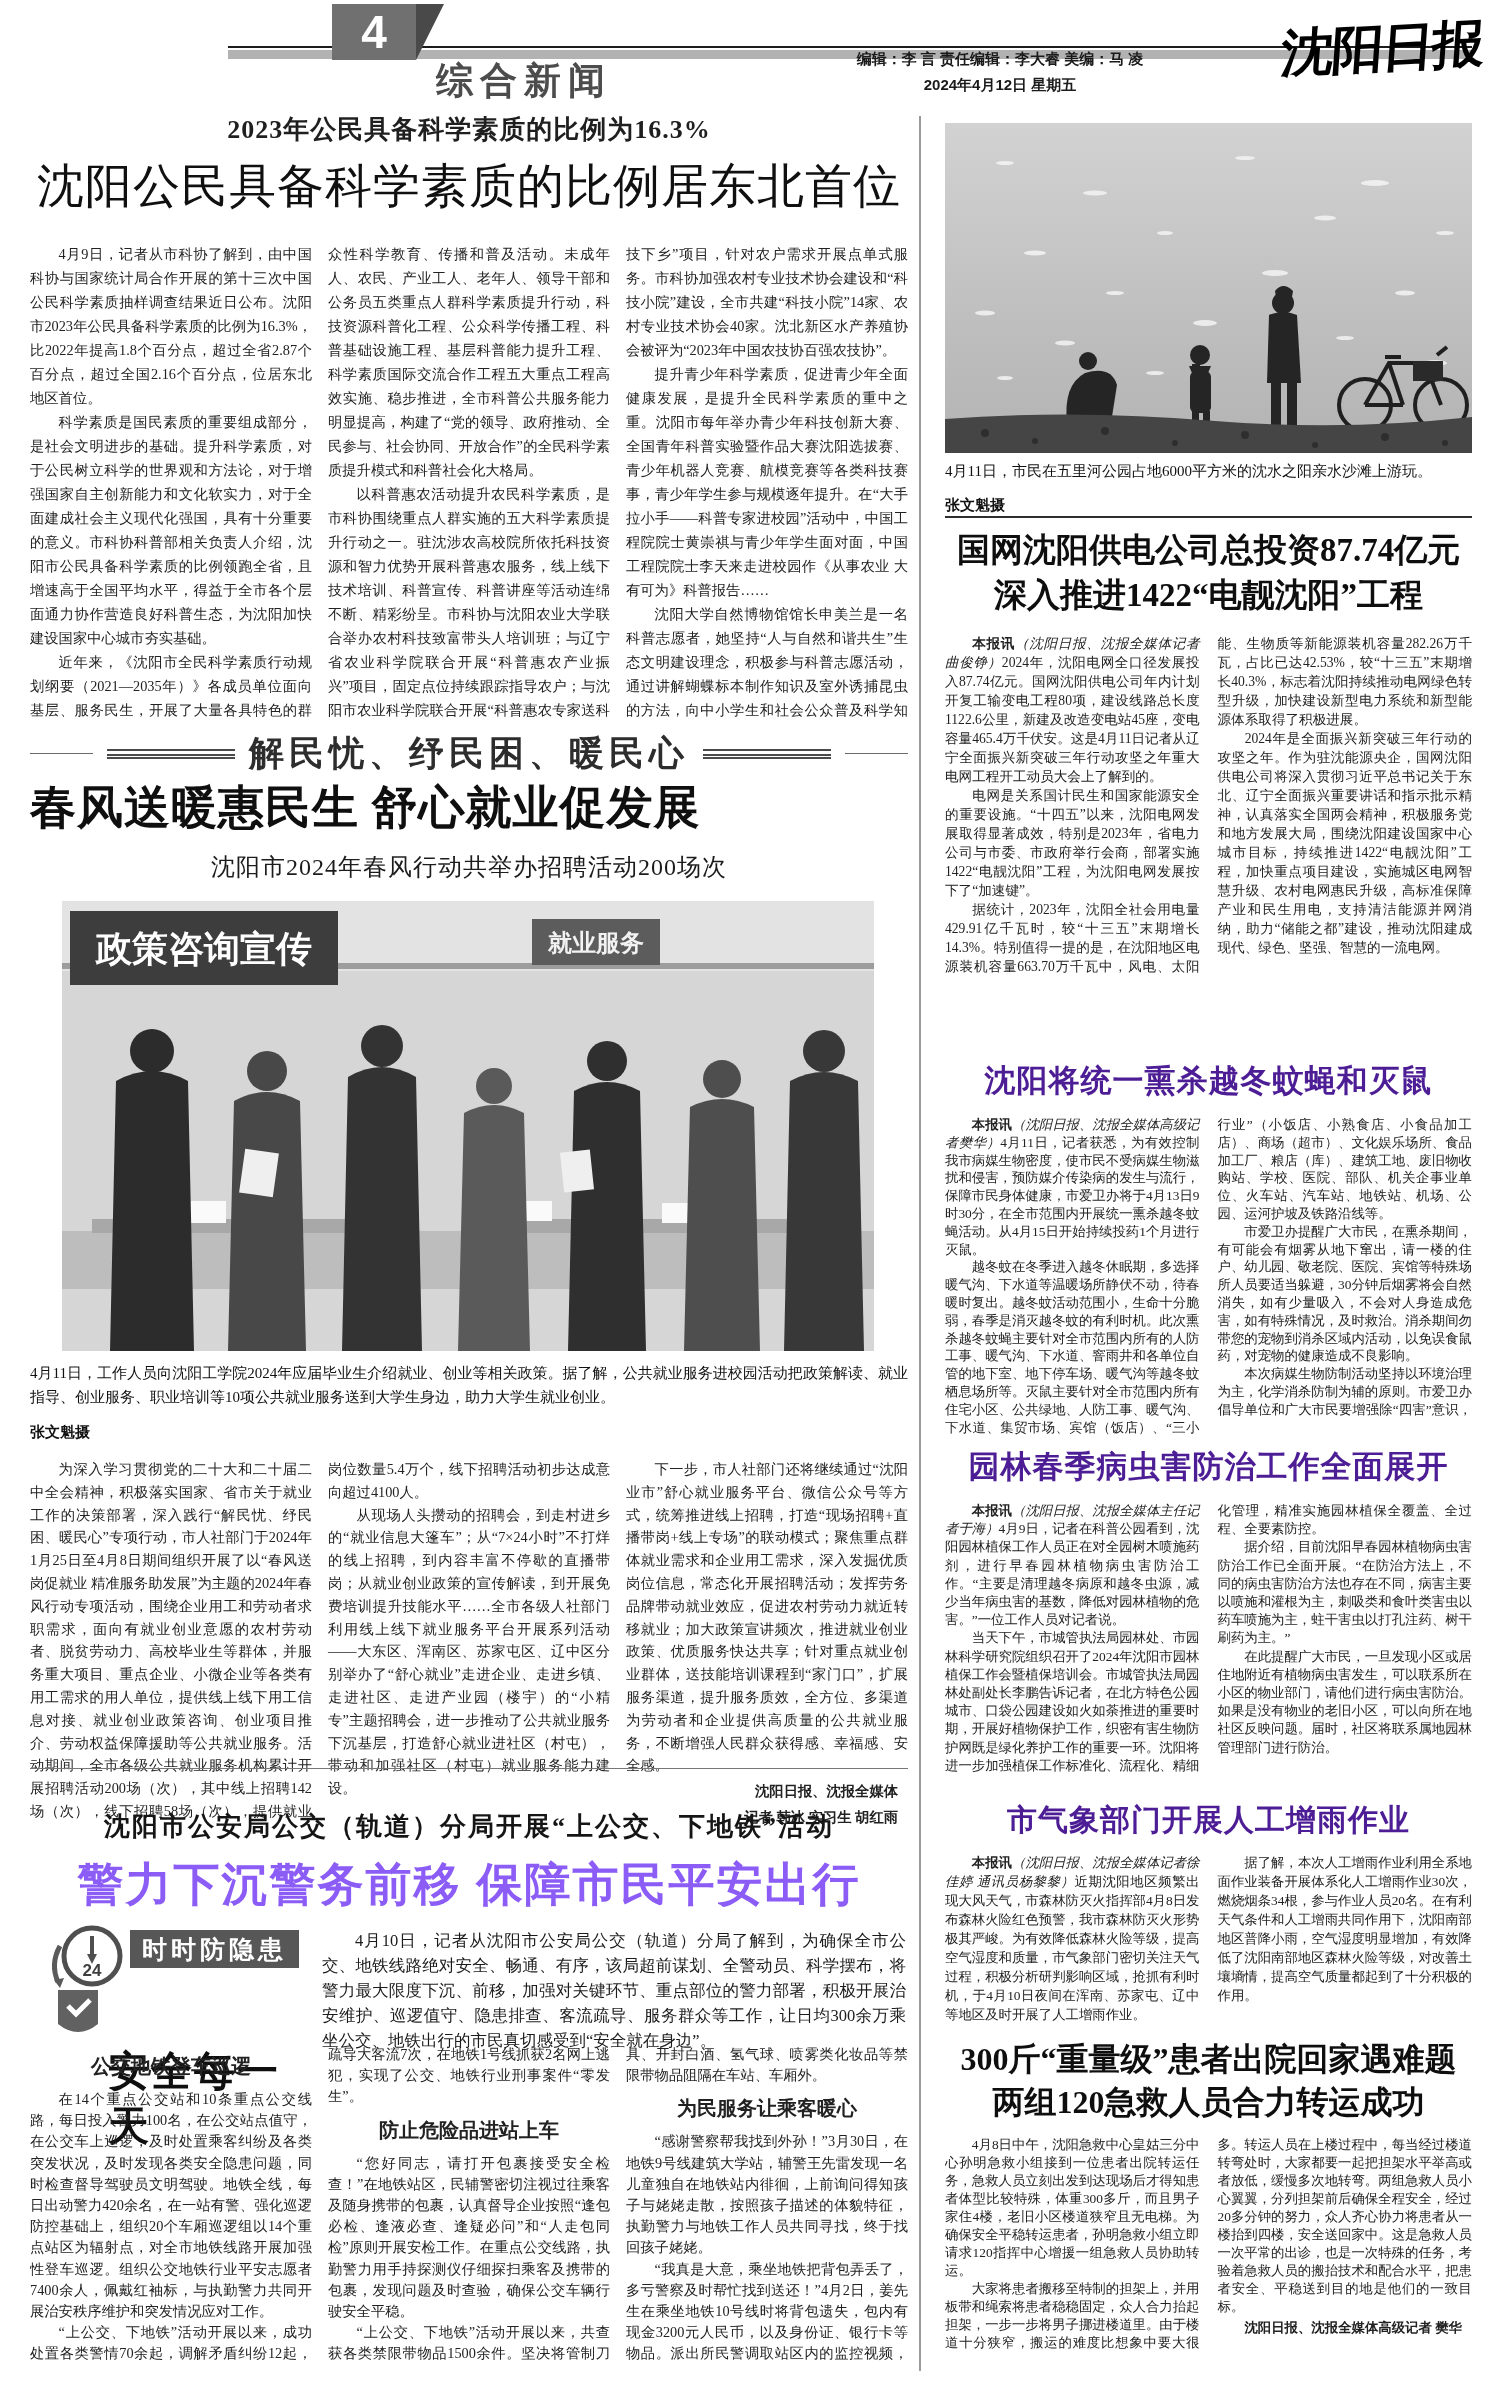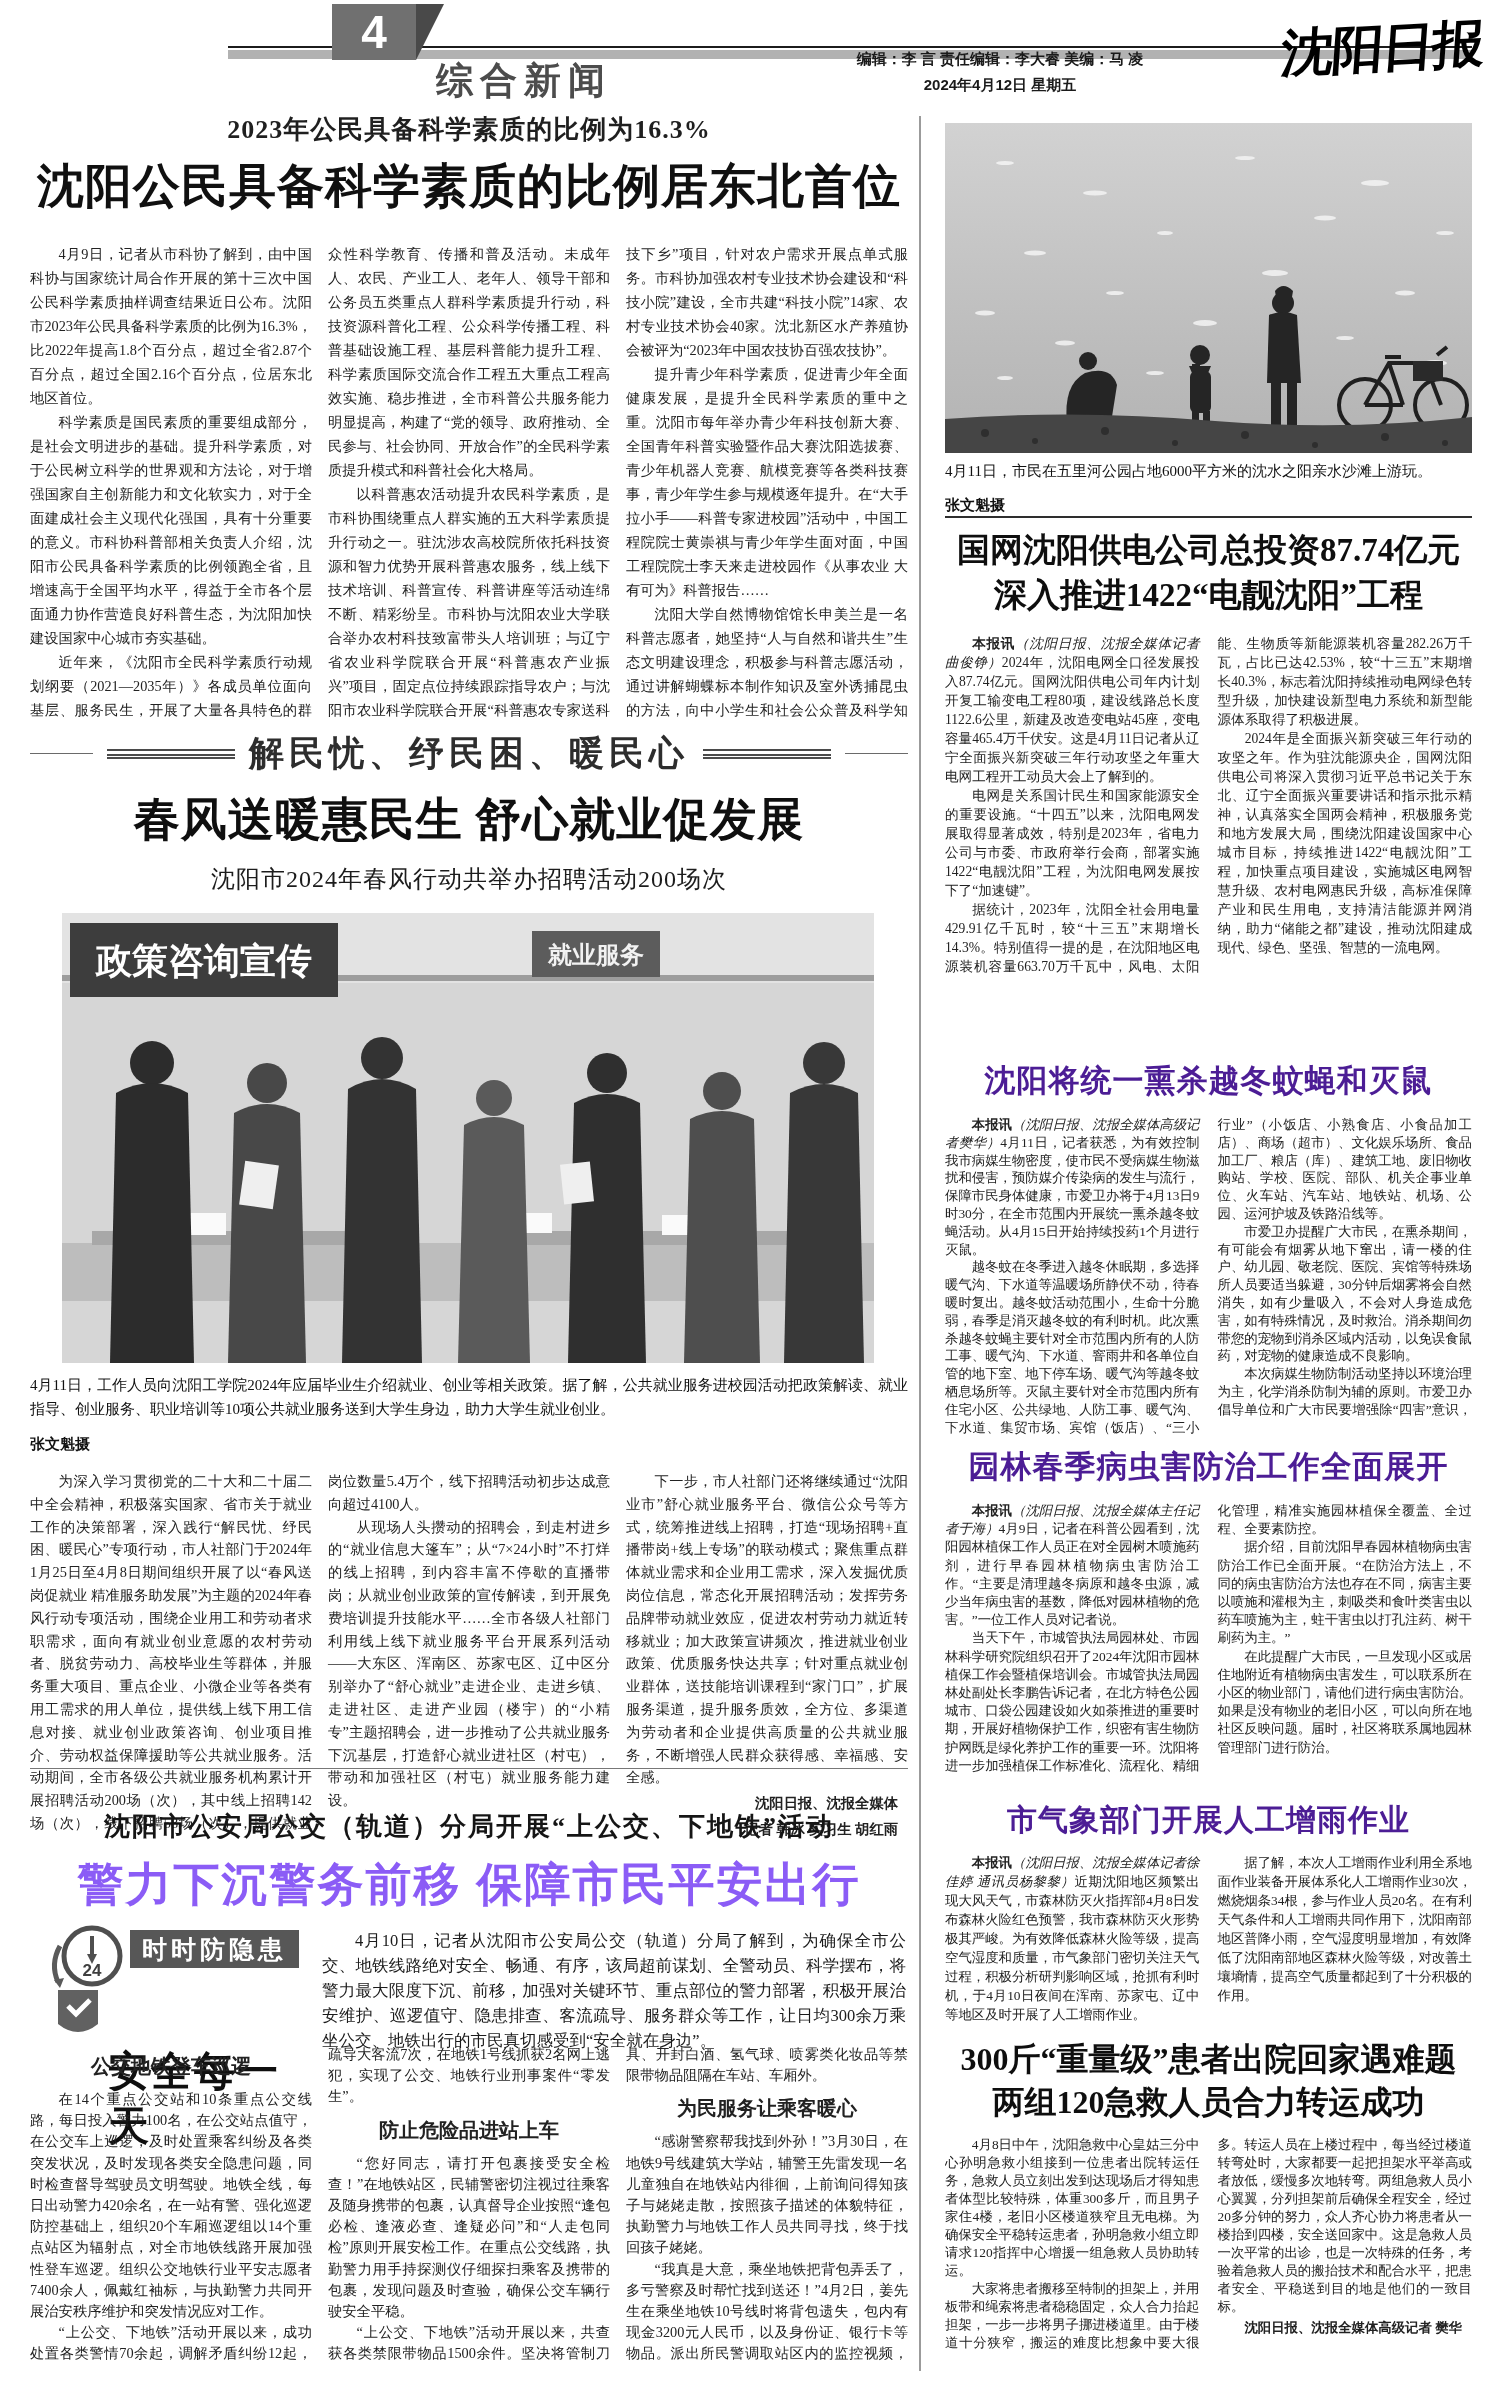--- a/index.html
+++ b/index.html
@@ -31,21 +31,21 @@
   .cols{text-align:justify;overflow:hidden;}
   .cols b{font-weight:bold;}
   .cols .src{font-style:italic;}
   .byline{font-weight:bold;text-align:right;padding-right:10px;text-indent:0;margin-top:3px;}
   .subhead{text-align:center;font:bold 20px "Liberation Sans","DejaVu Sans",sans-serif;
            margin:9px 0;text-indent:0;}
 
   
   .art1{left:30px;top:112px;width:878px;}
   .kicker{text-align:center;font-weight:bold;font-size:26px;color:#1f1f1f;letter-spacing:1px;}
-  .h1{text-align:center;font-weight:700;font-size:47px;color:#101010;margin-top:8px;letter-spacing:1px;}
+  .h1{text-align:center;font-weight:400;font-size:47px;color:#101010;margin-top:8px;letter-spacing:1px;}
   .a1cols{margin-top:24px;height:486px;column-count:3;column-gap:16px;
           font-size:14.3px;line-height:24px;}
 
   
   .photo1{left:945px;top:123px;width:527px;height:330px;}
   .cap1{left:945px;top:460px;width:527px;font-size:15px;line-height:23px;text-align:justify;color:#111;}
   .credit{font-weight:bold;text-align:left;margin-top:11px;}
   .hr1{left:945px;top:516px;width:527px;height:2px;background:#2e2e2e;}
 
   .power{left:945px;top:528px;width:527px;}
@@ -65,21 +65,21 @@
   .rescue{left:945px;top:2038px;width:527px;}
   .rescuecols{margin-top:12px;height:242px;column-count:2;column-gap:18px;font-size:13.4px;line-height:18px;}
 
   
   .cf{left:30px;top:700px;width:878px;}
   .eyerow{display:flex;align-items:center;gap:14px;margin-top:30px;}
   .eline{flex:1;height:1px;background:#6a6a6a;}
   .etriple{width:128px;height:10px;border-top:2px solid #4a4a4a;border-bottom:2px solid #4a4a4a;position:relative;}
   .etriple::after{content:"";position:absolute;left:0;right:0;top:3px;height:2px;background:#4a4a4a;}
   .elabel{font-weight:bold;font-size:35px;color:#2d2d2d;letter-spacing:5px;}
-  .cfhead{text-align:center;font-weight:900;font-size:46px;color:#0f0f0f;margin-top:12px;letter-spacing:1px;}
+  .cfhead{text-align:left;font-weight:900;font-size:46px;color:#0f0f0f;margin-top:0;letter-spacing:1px;}
   .cfsub{text-align:center;font-size:24px;margin-top:12px;color:#1c1c1c;letter-spacing:1px;}
   .cfphoto{margin:18px 0 0 32px;width:812px;height:450px;display:block;}
   .cfcap{margin-top:10px;width:878px;font-size:15px;line-height:24px;text-align:justify;color:#111;}
   .cfcols{margin-top:14px;height:392px;column-count:3;column-gap:16px;font-size:14.3px;line-height:22.8px;}
 
   
   .jl{left:30px;top:1768px;width:878px;height:615px;}
   .jlrule{width:878px;height:1px;background:#777;}
   .jlkick{text-align:center;font-weight:bold;font-size:26px;margin-top:40px;letter-spacing:2px;color:#151515;}
   .jlhead{text-align:center;font:900 46px "Liberation Sans","DejaVu Sans",sans-serif;

